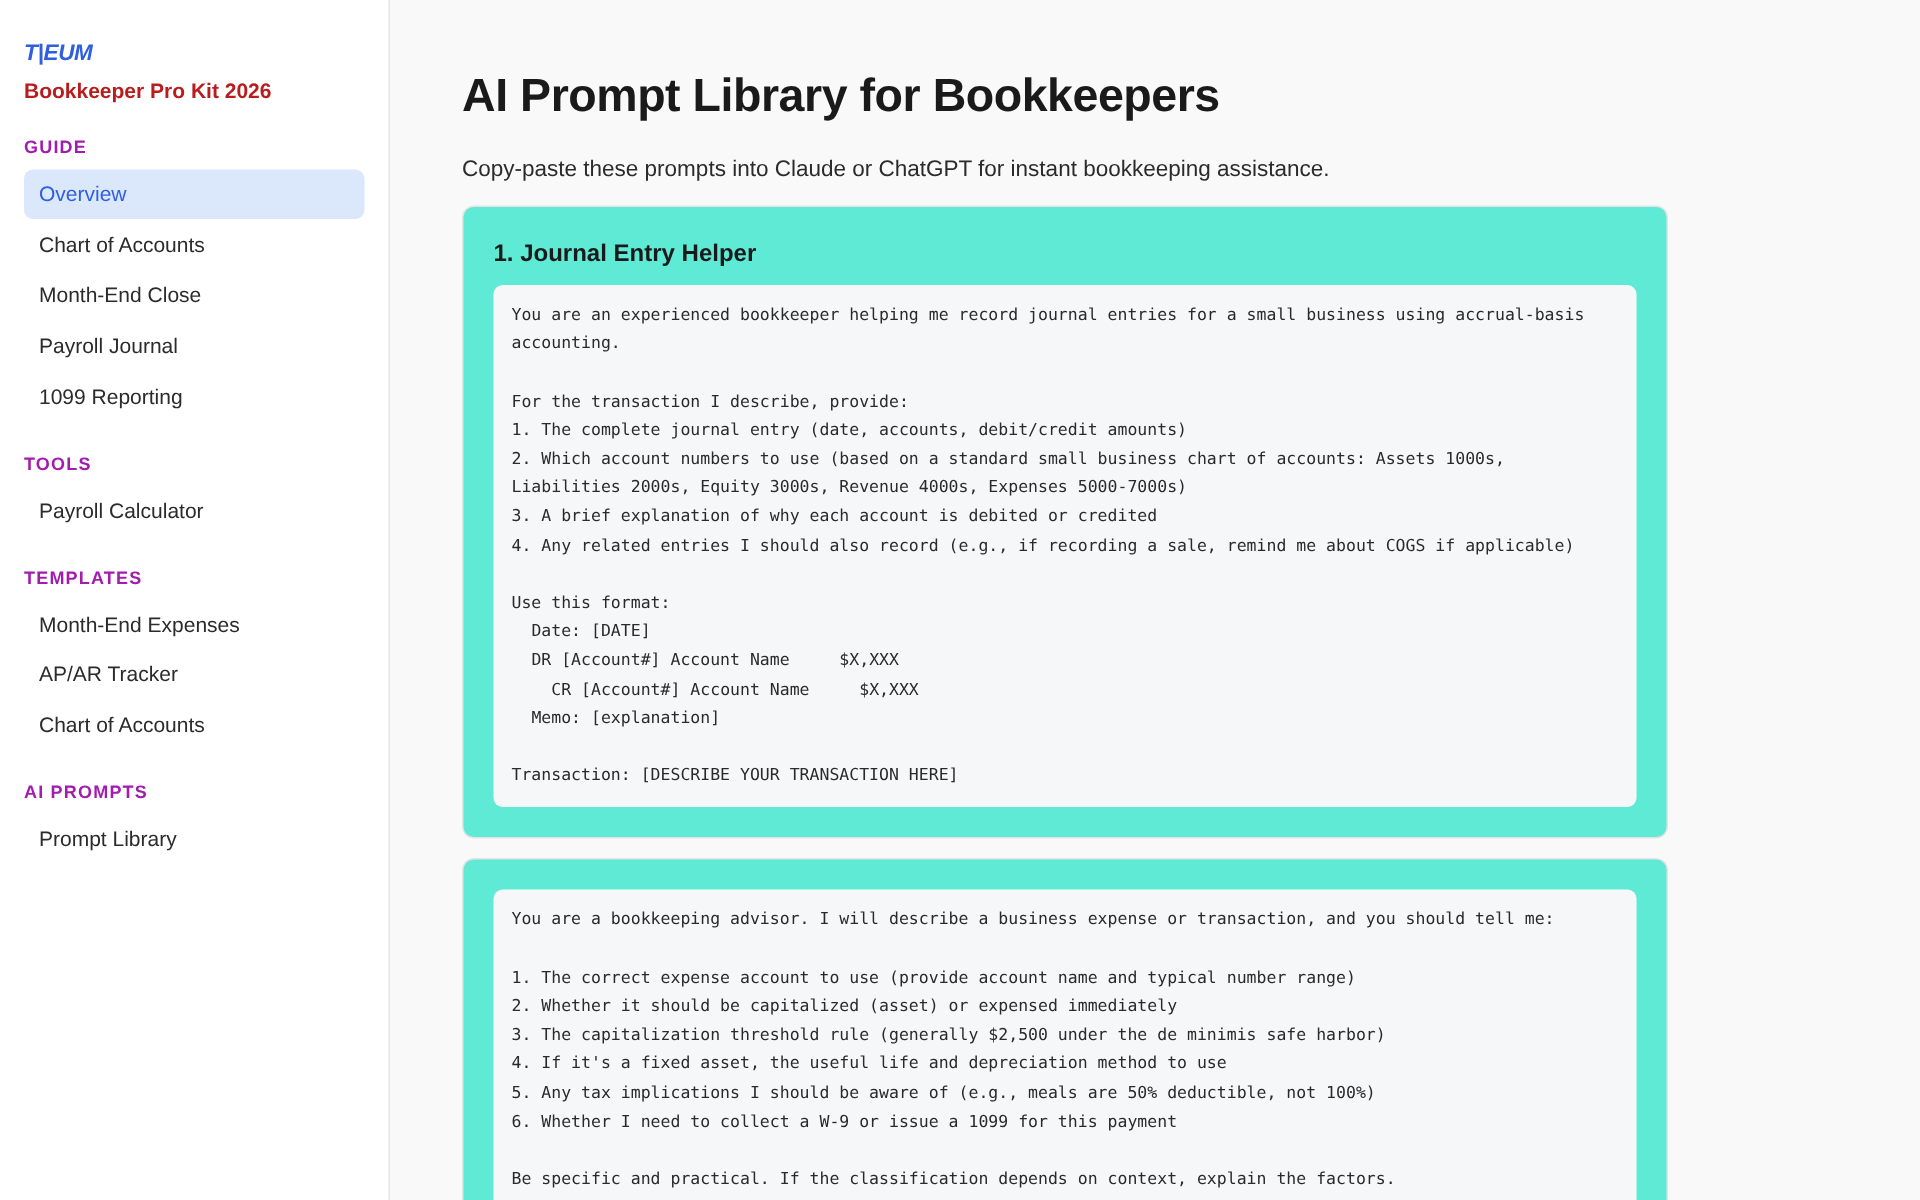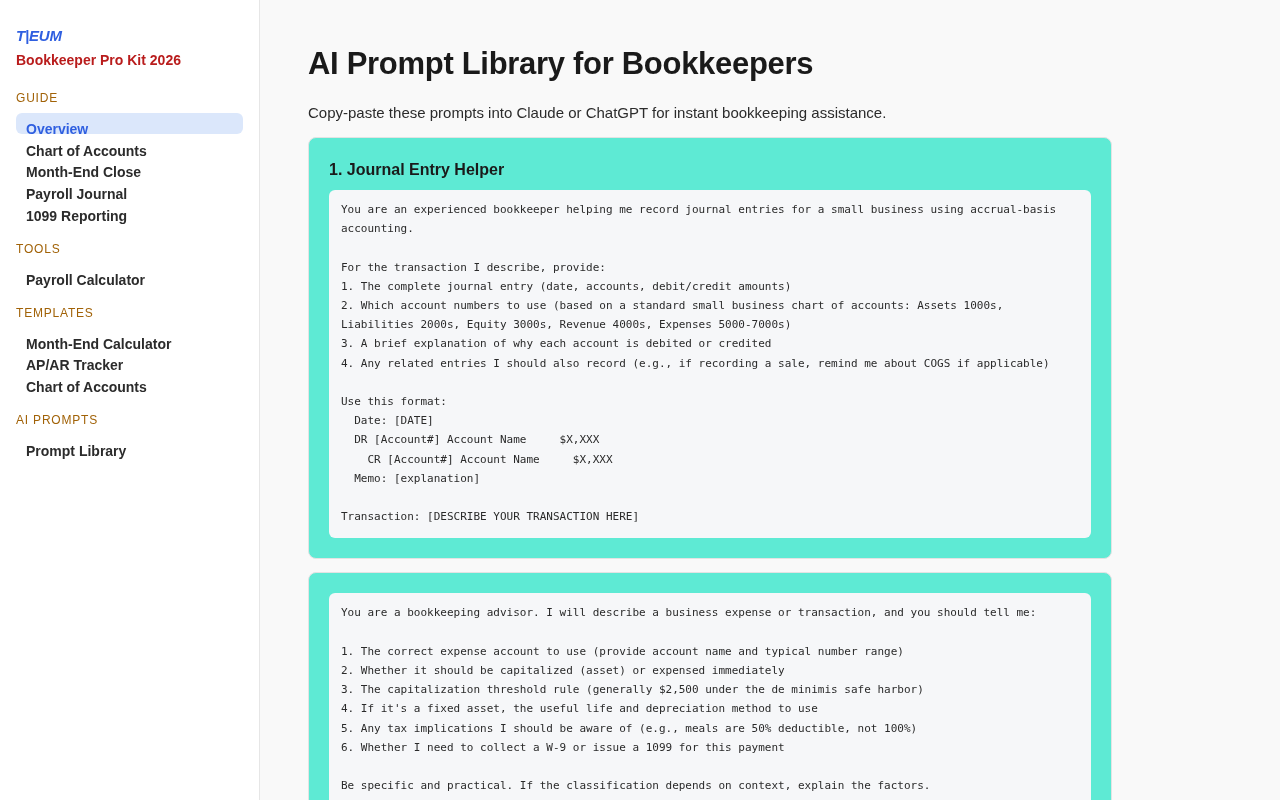--- a/index.html
+++ b/index.html
@@ -19,36 +19,35 @@
     }
     .brand {
       font-weight: 700; font-size: 15px; color: #2f5fe0;
       letter-spacing: -0.2px; height: 20px; line-height: 20px; font-style: italic;
     }
     .brand-sub {
       margin-top: 4px; font-weight: 700; font-size: 14px; color: #b91c1c;
       height: 20px; line-height: 20px;
     }
     .section-label {
-      font-size: 12px; font-weight: 400; color: #a16207;
+      font-size: 12px; font-weight: 700; color: #a21caf;
       letter-spacing: 0.8px; text-transform: uppercase;
       height: 16px; line-height: 16px;
     }
     .nav-group { margin-top: 20px; }
     .nav-group:first-of-type { margin-top: 20px; }
     .nav-list { margin-top: 7px; }
     .nav-item {
       display: block;
-      height: 21px; line-height: 33px;
+      height: 33px; line-height: 33px;
       padding-left: 10px;
       font-size: 14px; color: #2b2b2b;
       border-radius: 6px;
       margin-bottom: 0.7px;
       cursor: pointer;
-      font-weight: bold;
     }
     .nav-item.active { background: #dbe7fb; color: #2f5fe0; }
 
     .main {
       position: absolute; left: 308px; top: 0;
       width: 804px;
     }
     .page-title {
       margin-top: 44px;
       font-size: 31px; font-weight: 700; color: #1a1a1a;
@@ -105,21 +104,21 @@
   <div class="nav-group">
     <div class="section-label">TOOLS</div>
     <div class="nav-list">
       <a class="nav-item">Payroll Calculator</a>
     </div>
   </div>
 
   <div class="nav-group">
     <div class="section-label">TEMPLATES</div>
     <div class="nav-list">
-      <a class="nav-item">Month-End Calculator</a>
+      <a class="nav-item">Month-End Expenses</a>
       <a class="nav-item">AP/AR Tracker</a>
       <a class="nav-item">Chart of Accounts</a>
     </div>
   </div>
 
   <div class="nav-group">
     <div class="section-label">AI PROMPTS</div>
     <div class="nav-list">
       <a class="nav-item">Prompt Library</a>
     </div>

